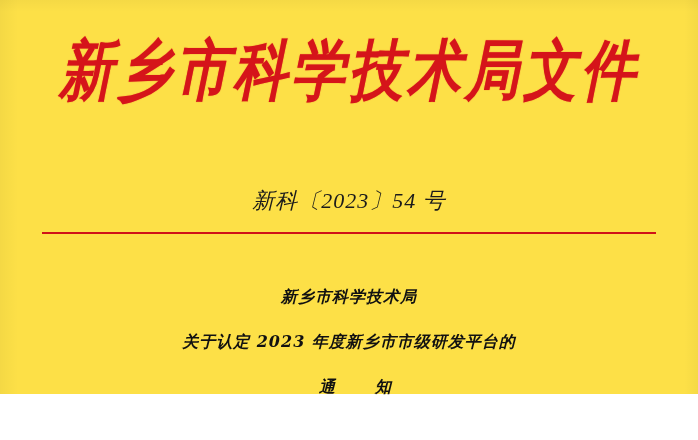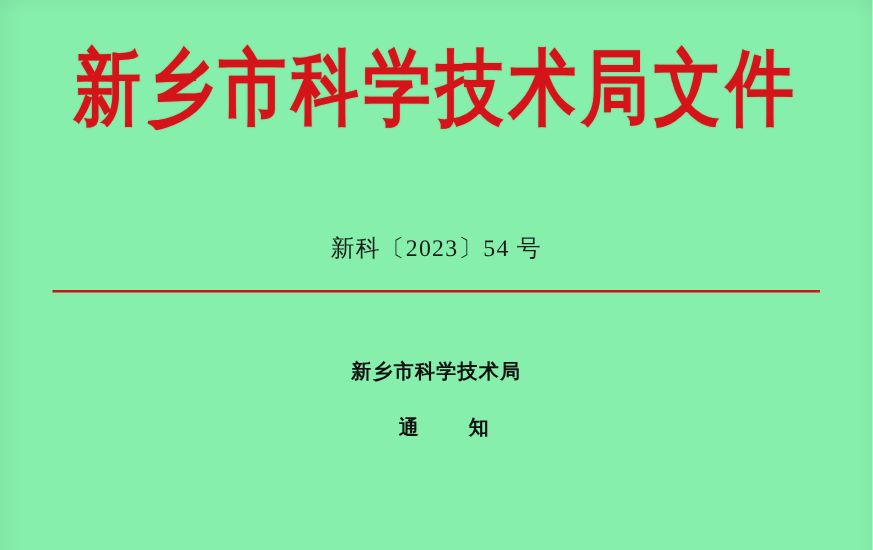--- a/index.html
+++ b/index.html
@@ -9,22 +9,23 @@
   body {
     width: 698px;
     height: 440px;
     background: #ffffff;
     font-family: "Liberation Serif", serif;
     overflow: hidden;
   }
   .page {
     position: relative;
     width: 698px;
-    height: 440px;
-    background: #86efac;
+    height: 394px;
+    background: #fde047;
+    font-style: italic;
   }
   
   .page::before {
     content: "";
     position: absolute;
     left: 0; top: 0;
     width: 100%; height: 100%;
     background:
       linear-gradient(to right, rgba(0,0,0,0.035) 0px, rgba(0,0,0,0) 18px),
       linear-gradient(to left, rgba(0,0,0,0.03) 0px, rgba(0,0,0,0) 14px),
@@ -49,21 +50,21 @@
     text-shadow: 0 0 1px rgba(213,20,26,0.6);
   }
   .doc-number {
     position: absolute;
     top: 186px;
     left: 0;
     width: 698px;
     text-align: center;
     color: #1b1b1b;
     font-family: "Liberation Serif", serif;
-    font-size: 19px;
+    font-size: 22px;
     letter-spacing: 1px;
     white-space: nowrap;
   }
   .red-rule {
     position: absolute;
     top: 232px;
     left: 42px;
     width: 614px;
     height: 2px;
     background: #cf1318;
@@ -96,16 +97,17 @@
 <div class="page">
 
   <div class="doc-title">新乡市科学技术局文件</div>
 
   <div class="doc-number">新科〔2023〕54 号</div>
 
   <div class="red-rule"></div>
 
   <div class="body-block">
     <span class="body-line">新乡市科学技术局</span>
+    <span class="body-line">关于认定 2023 年度新乡市市级研发平台的</span>
     <span class="body-line notice">通　知</span>
   </div>
 
 </div>
 
 </body></html>

